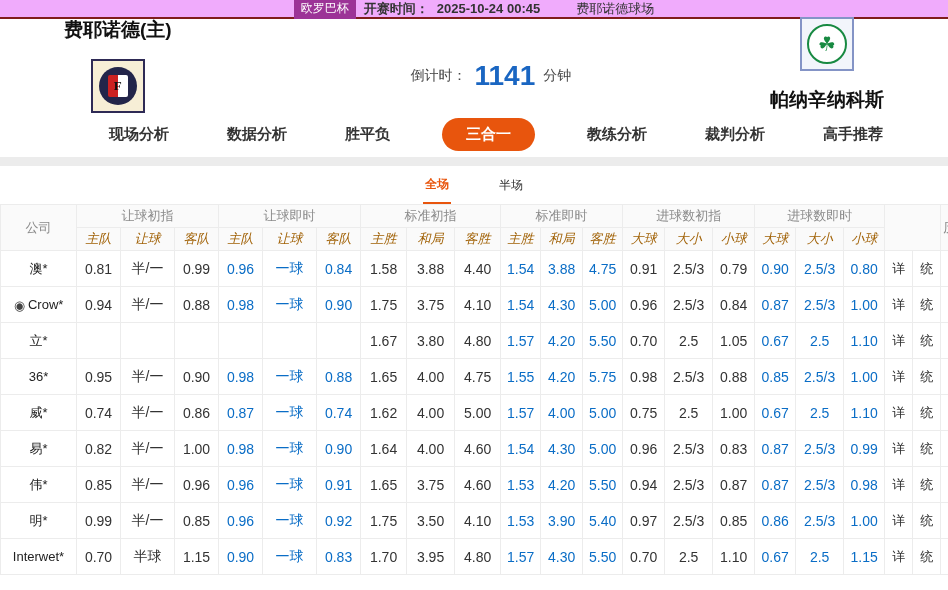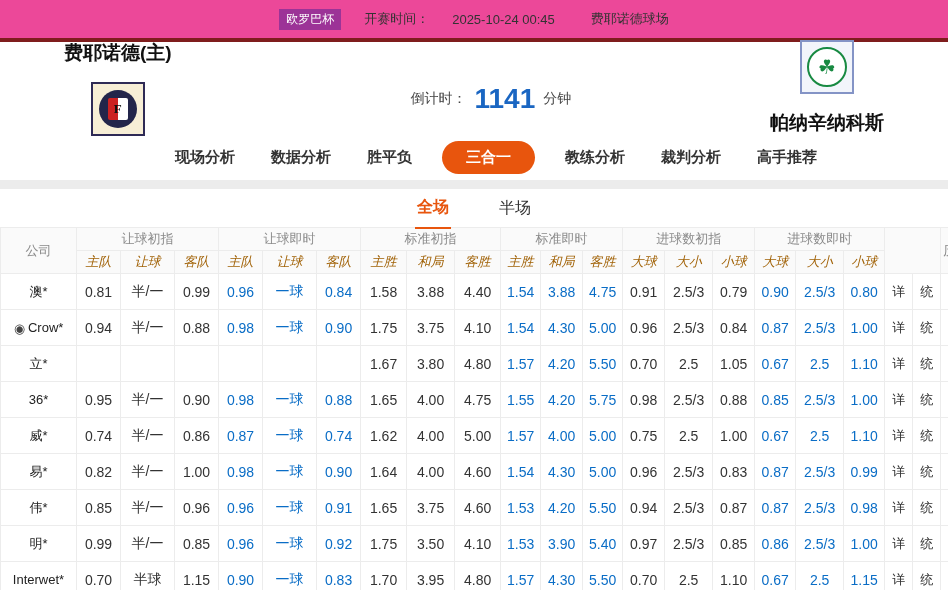--- a/index.html
+++ b/index.html
@@ -3,28 +3,28 @@
 <meta charset="utf-8">
 <style>
   * { box-sizing: border-box; }
   html,body { margin:0; padding:0; }
   body {
     width:948px; height:590px; overflow:hidden; background:#fff;
     font-family:"Liberation Sans","DejaVu Sans",sans-serif; color:#333;
   }
   
   .topbar {
-    height:42px; background:#ec4899; border-bottom:4px solid #7f1d1d;
+    height:19px; background:#f0abfc; border-bottom:2px solid #7f1d1d;
     display:flex; align-items:center; justify-content:center; gap:8px;
     font-size:13px; color:#333;
   }
   .league-badge {
     background:#9c3397; color:#fff; font-size:12px; padding:2px 7px; cursor:pointer;
   }
-  .kick-label, .kick-time { font-weight:normal; color:#333;margin-left:15px; }
+  .kick-label, .kick-time { font-weight:bold; color:#333; }
   .venue { color:#333;margin-left:28px; }
 
   
   .header {
     height:92px; display:flex; align-items:center; justify-content:space-between;
     padding:0 64px;
   }
   .team { display:flex; align-items:center; gap:16px;flex-direction:column; }
   .team-name { font-size:19px; font-weight:bold; color:#111; }
   .logo-box { width:54px; height:54px; display:flex; align-items:center; justify-content:center; }
@@ -41,29 +41,29 @@
   }
   .pana-box { border:2px solid #8494c6; background:#f2f5fb; }
   .pana-circle {
     width:40px; height:40px; border-radius:50%; background:#fff; border:2px solid #188a42;
     display:flex; align-items:center; justify-content:center; color:#188a42; font-size:20px; line-height:1;
   }
   .countdown { display:flex; align-items:center; gap:6px; font-size:14px; color:#444; margin-top:22px;margin-left:40px; }
   .cd-num { color:#1a66c2; font-weight:bold; font-size:28px; margin:0 2px; }
 
   
-  .nav { height:46px; display:flex; align-items:center; justify-content:center; gap:24px;margin-left:44px; }
+  .nav { height:46px; display:flex; align-items:center; justify-content:center; gap:46px;margin-left:44px; }
   .nav-item { font-size:15px; font-weight:bold; color:#333; cursor:pointer; padding:7px 6px; white-space:nowrap; }
   .nav-item.active { background:#e8550d; color:#fff; border-radius:17px; padding:7px 24px; }
 
   .grayband { height:9px; background:#ececec; }
 
   
   .subtabs { height:38px; display:flex; align-items:center; justify-content:center; gap:46px; }
-  .subtab { font-size:16px; color:#333; cursor:pointer; padding:9px 2px; }
+  .subtab { font-size:12px; color:#333; cursor:pointer; padding:9px 2px; }
   .subtab.active { color:#e8550d; font-weight:bold; border-bottom:2px solid #e8550d; }
 
   
   table { width:948px; table-layout:fixed; border-collapse:collapse; }
   th, td { border:1px solid #ececec; text-align:center; overflow:hidden; white-space:nowrap; padding:0; }
   thead th { background:#fafafa; font-weight:normal; color:#8a8a8a; font-size:13px; height:23px; }
   thead tr.sub th { color:#a16207;font-style:italic; }
   tbody td { height:36px; font-size:14px; color:#333; background:#fff; }
   td.live { color:#0a6dc6; }
   td.company { font-size:13px; color:#222; }

